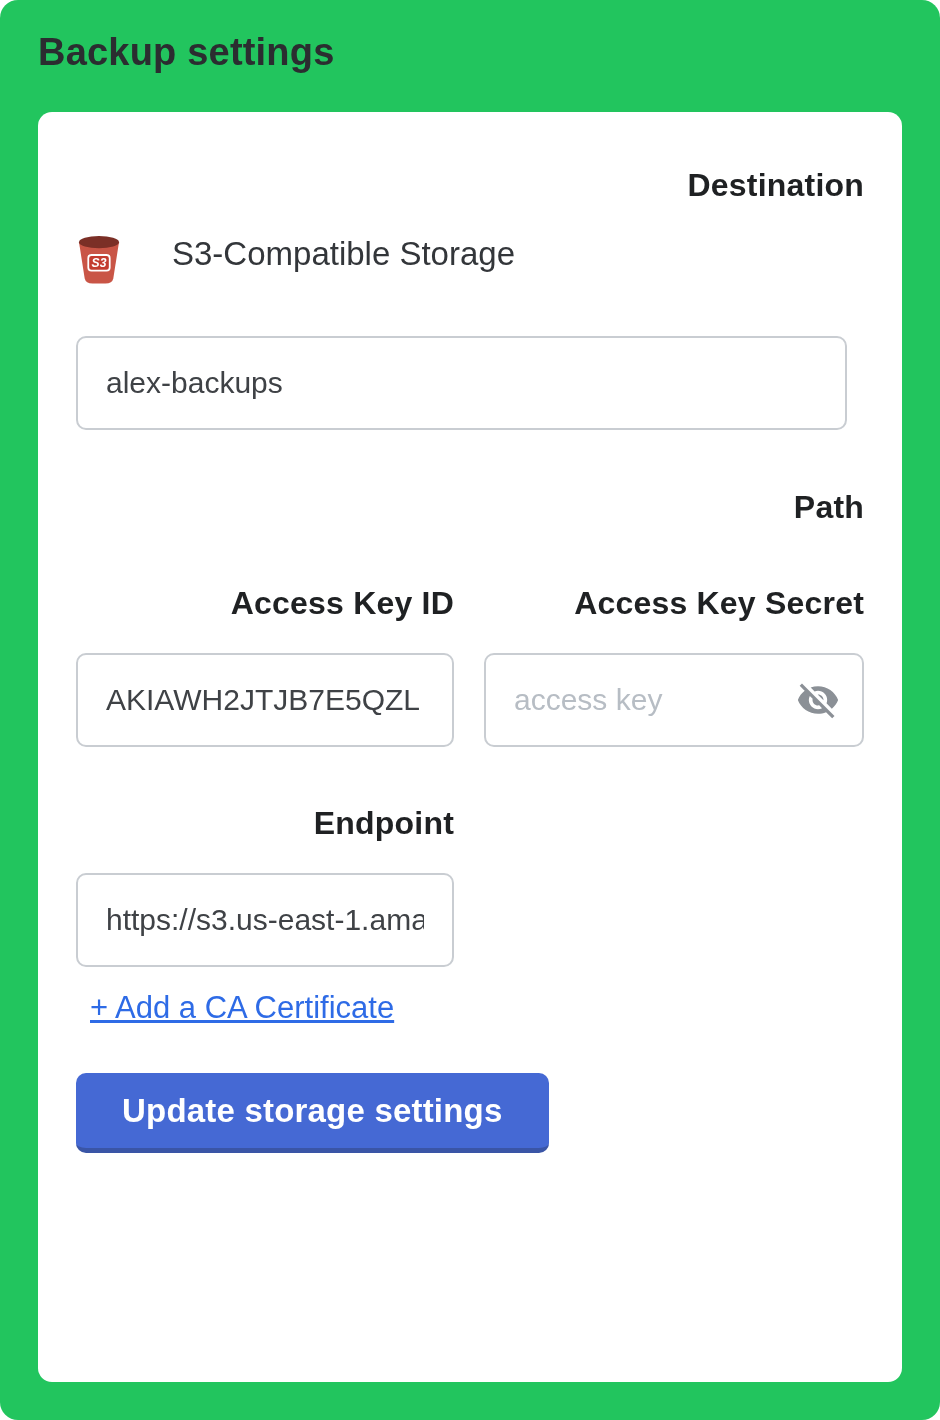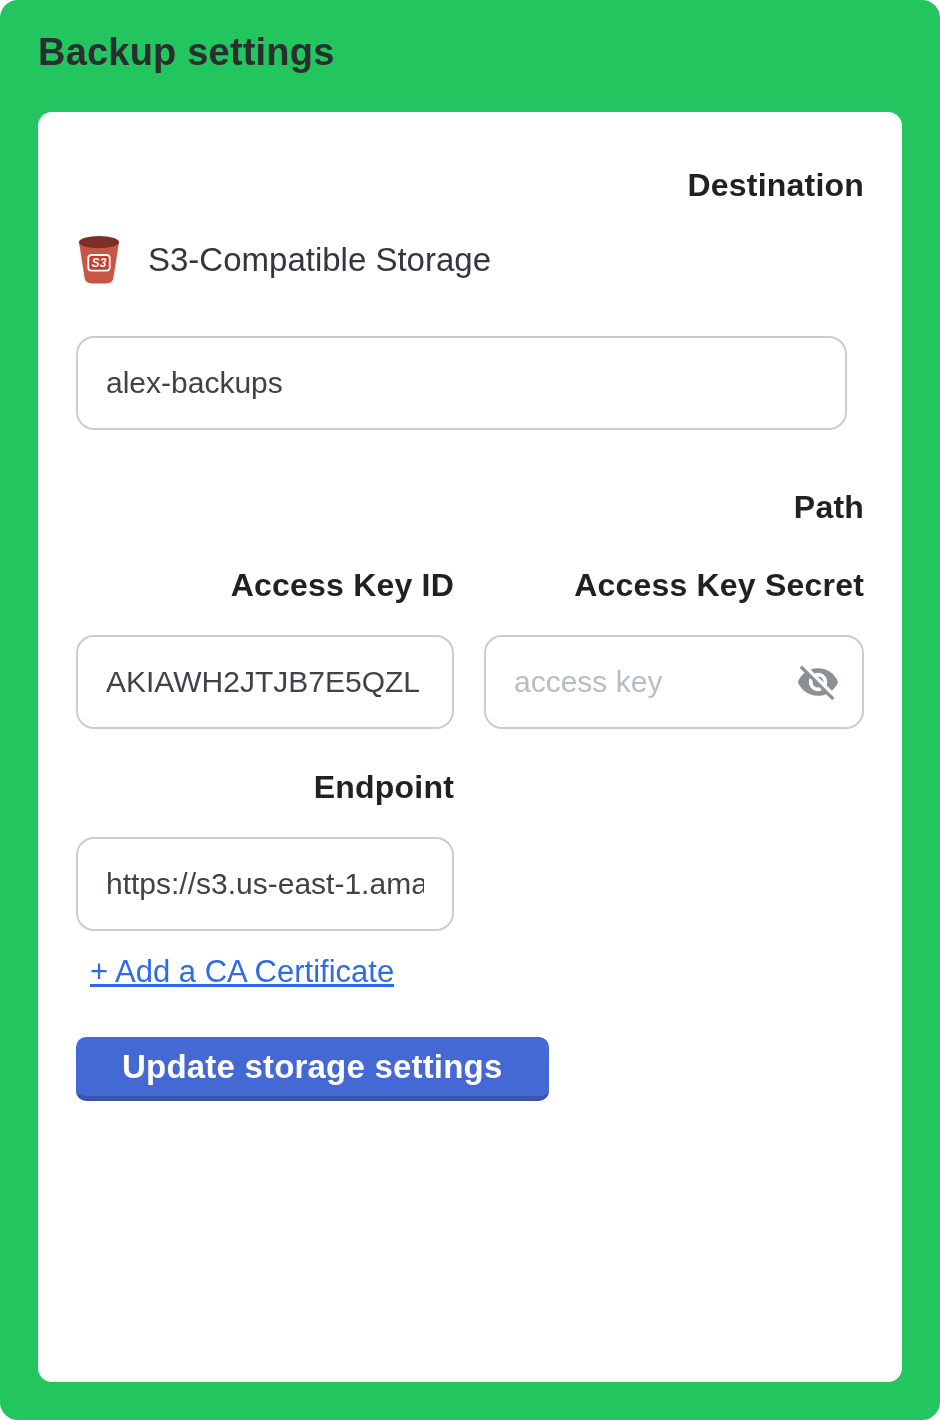--- a/index.html
+++ b/index.html
@@ -36,40 +36,41 @@
     line-height: 40px;
     font-weight: 700;
     color: #1f2123;
     letter-spacing: 0.2px;
     text-align: right;
   }
   .dest-row {
     margin-top: 30px;
     height: 50px;
     display: flex;
-    align-items: center;
+    align-items: flex-start;
+    gap: 24px;
   }
   .s3-icon { width: 46px; height: 50px; flex: 0 0 auto; }
   .dest-text {
     margin-left: 26px;
     font-size: 33px;
     color: #33363a;
   }
   .section-bucket { margin-top: 51px; }
   .section { margin-top: 57px; }
-  .section-row { margin-top: 38px; display: flex; }
+  .section-row { margin-top: 56px; display: flex; }
   .col-1 { width: 378px; margin-right: 30px; }
   .col-2 { width: 380px; }
   .text-input {
     display: block;
     margin-top: 30px;
     height: 94px;
     width: 771px;
     border: 2px solid #c9cdd2;
-    border-radius: 18px;
+    border-radius: 10px;
     background: #ffffff;
     padding: 12px 28px;
     font-family: "Liberation Sans", "DejaVu Sans", sans-serif;
     font-size: 30px;
     color: #3f4246;
     outline: none;
     white-space: nowrap;
     overflow: hidden;
     text-overflow: clip;
   }
@@ -96,21 +97,21 @@
     font-size: 31px;
     line-height: 38px;
     color: #2e6be6;
     text-decoration: underline;
     cursor: pointer;
     text-align: center;
   }
   .submit-btn {
     display: block;
     margin-top: 46px;
-    height: 64px;
+    height: 80px;
     padding: 0 46px;
     background: #4569d4;
     border: none;
     border-bottom: 5px solid #3a55a6;
     border-radius: 10px;
     color: #ffffff;
     font-family: "Liberation Sans", "DejaVu Sans", sans-serif;
     font-size: 33px;
     font-weight: 700;
     letter-spacing: 0.2px;

